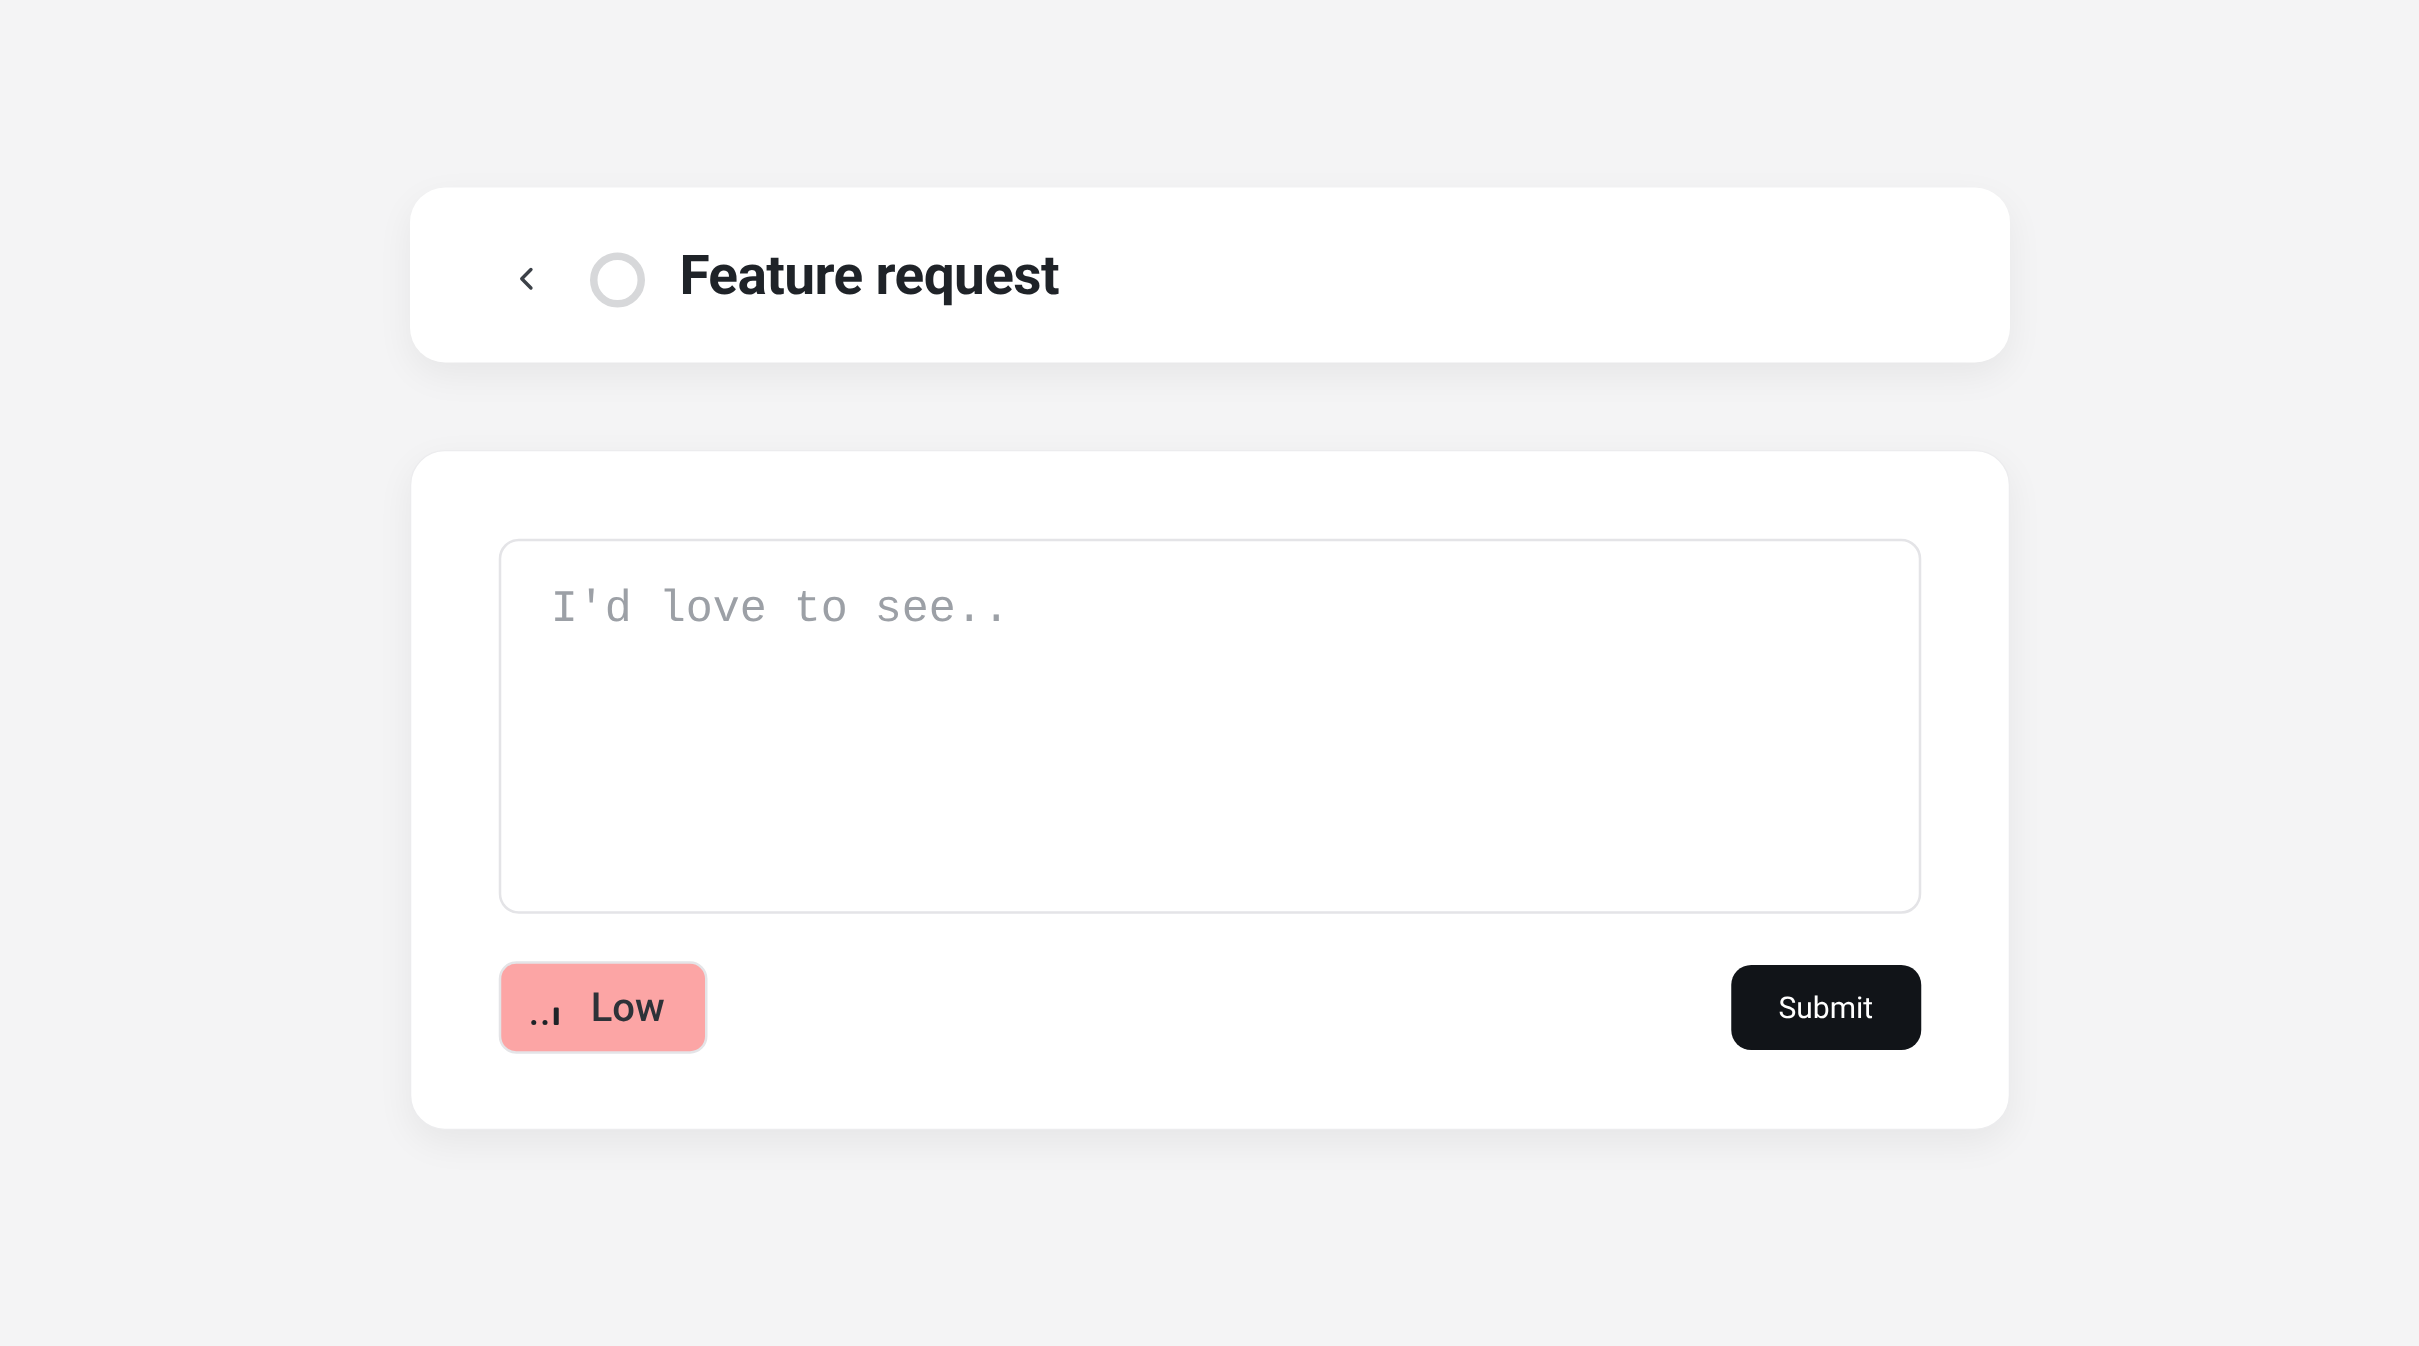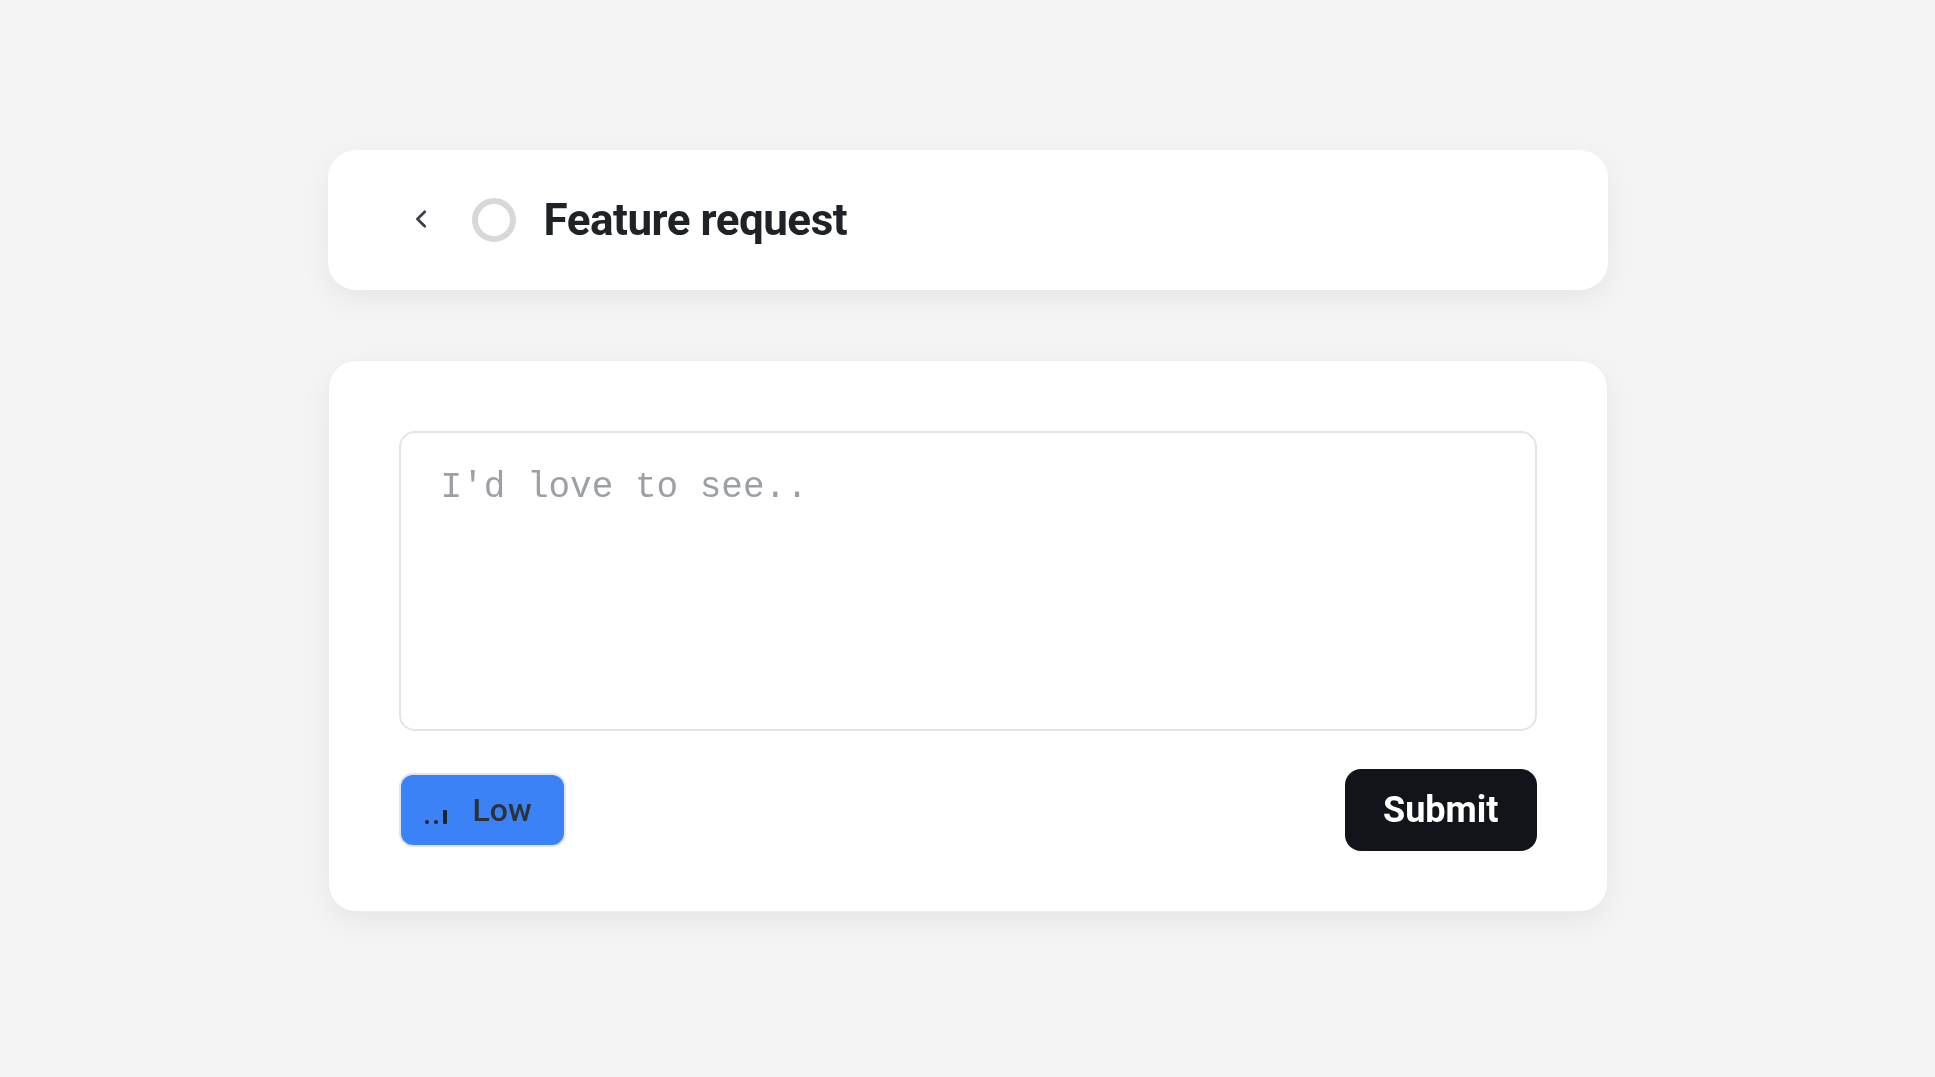--- a/index.html
+++ b/index.html
@@ -20,21 +20,21 @@
     gap: 70px;
   }
   .card {
     background: #ffffff;
     border-radius: 28px;
     box-shadow: 0 10px 30px rgba(0,0,0,0.06);
     width: 1280px;
   }
   .header-card {
     display: flex;
-    align-items: center;
+    align-items: flex-end;
     gap: 28px;
     padding: 44px 72px;
   }
   .back-btn {
     width: 44px;
     height: 44px;
     display: flex;
     align-items: center;
     justify-content: center;
     background: transparent;
@@ -84,21 +84,21 @@
   }
   .priority-group {
     display: flex;
     gap: 28px;
   }
   .priority-btn {
     display: inline-flex;
     align-items: center;
     gap: 26px;
     border: 2px solid #e4e4e7;
-    background: #3b82f6;
+    background: #fca5a5;
     border-radius: 14px;
     padding: 16px 32px 16px 24px;
     font-size: 32px;
     font-weight: 500;
     color: #2e3238;
     cursor: pointer;
     font-family: inherit;
   }
   .priority-btn .icon {
     display: inline-flex;
@@ -117,22 +117,22 @@
     border-radius: 50%;
     background: #1f2328;
     margin-right: 2px;
   }
   .submit-btn {
     background: #111418;
     color: #ffffff;
     border: none;
     border-radius: 16px;
     padding: 20px 38px;
-    font-size: 36px;
-    font-weight: 700;
+    font-size: 24px;
+    font-weight: 400;
     cursor: pointer;
     font-family: inherit;
   }
 </style>
 </head>
 <body>
 
 <div class="page">
 
   <div class="card header-card">

